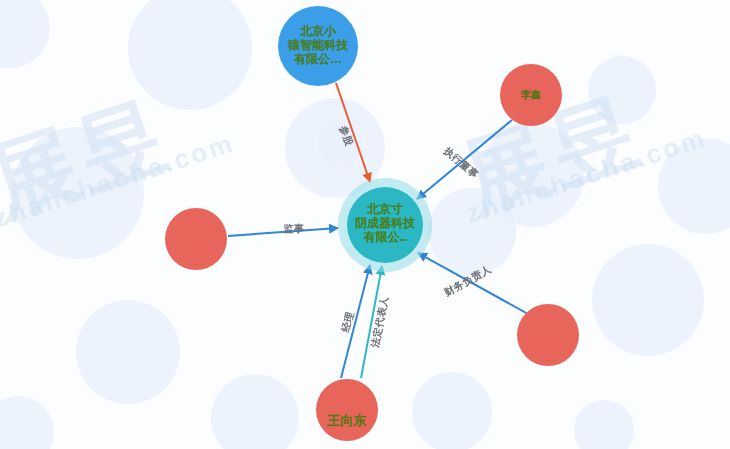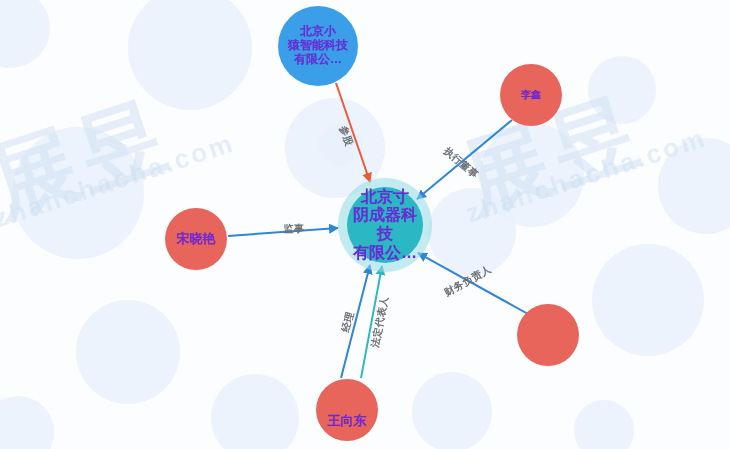--- a/index.html
+++ b/index.html
@@ -13,21 +13,21 @@
   #bg-layer{z-index:0;}
   #graph-layer{z-index:3;}
   .wm{
     position:absolute;z-index:1;pointer-events:none;
     color:#cfe0f2;opacity:.5;font-weight:700;white-space:nowrap;
     transform-origin:left top;
   }
   .wm-cn{font-size:86px;letter-spacing:4px;}
   .wm-en{font-size:26px;letter-spacing:3px;}
   .node-label{
-    position:absolute;color:#6d28d9;text-align:center;
+    position:absolute;color:#4d7c0f;text-align:center;
     font-weight:700;line-height:1.16;
     white-space:pre-line;pointer-events:none;
     text-shadow:0 0 1px rgba(0,0,0,.12);
   }
   .edge-label{
     position:absolute;color:#6b6f74;font-size:10px;font-weight:700;
     white-space:nowrap;transform-origin:center center;pointer-events:none;
     letter-spacing:.4px;
   }
 </style>
@@ -84,28 +84,27 @@
         <circle cx="385" cy="225" r="38" fill="#2bb8c4"></circle>
         <circle cx="318" cy="46" r="40" fill="#3a9fe8"></circle>
         <circle cx="531" cy="95" r="31" fill="#e8655c"></circle>
         <circle cx="196" cy="239" r="31" fill="#e8655c"></circle>
         <circle cx="548" cy="335" r="31" fill="#e8655c"></circle>
         <circle cx="347" cy="410" r="31" fill="#e8655c"></circle>
       </g>
   </svg>
 
   <div id="labels-layer" style="position:absolute;left:0;top:0;width:730px;height:449px;z-index:4;">
-      <div class="node-label" style="left: 347px; top: 187px; width: 76px; height: 76px; display: flex; align-items: center; justify-content: center; font-size: 16px;">北京寸
+      <div class="node-label" style="left: 347px; top: 187px; width: 76px; height: 76px; display: flex; align-items: center; justify-content: center; font-size: 12px; font-family: Liberation Mono, monospace;">北京寸
 阴成器科技
 有限公…</div>
       <div class="node-label" style="left: 278px; top: 6px; width: 80px; height: 80px; display: flex; align-items: center; justify-content: center; font-size: 12px;">北京小
 猿智能科技
 有限公…</div>
       <div class="node-label" style="left: 500px; top: 64px; width: 62px; height: 62px; display: flex; align-items: center; justify-content: center; font-size: 10px; text-align: right;">李鑫</div>
-      <div class="node-label" style="left: 165px; top: 208px; width: 62px; height: 62px; display: flex; align-items: center; justify-content: center; font-size: 13px;">宋晓艳</div>
       <div class="node-label" style="left: 316px; top: 390px; width: 62px; height: 62px; display: flex; align-items: center; justify-content: center; font-size: 13px;">王向东</div>
       <div class="edge-label" style="left: 346px; top: 136px; transform: translate(-50%, -50%) rotate(71deg);">参股</div>
       <div class="edge-label" style="left: 461px; top: 163px; transform: translate(-50%, -50%) rotate(40deg);">执行董事</div>
       <div class="edge-label" style="left: 294px; top: 229px; transform: translate(-50%, -50%) rotate(0deg);">监事</div>
       <div class="edge-label" style="left: 468px; top: 281px; transform: translate(-50%, -50%) rotate(-29deg);">财务负责人</div>
       <div class="edge-label" style="left: 348px; top: 322px; transform: translate(-50%, -50%) rotate(-75deg);">经理</div>
       <div class="edge-label" style="left: 380px; top: 322px; transform: translate(-50%, -50%) rotate(-79deg);">法定代表人</div>
     </div>
 
 </div>

